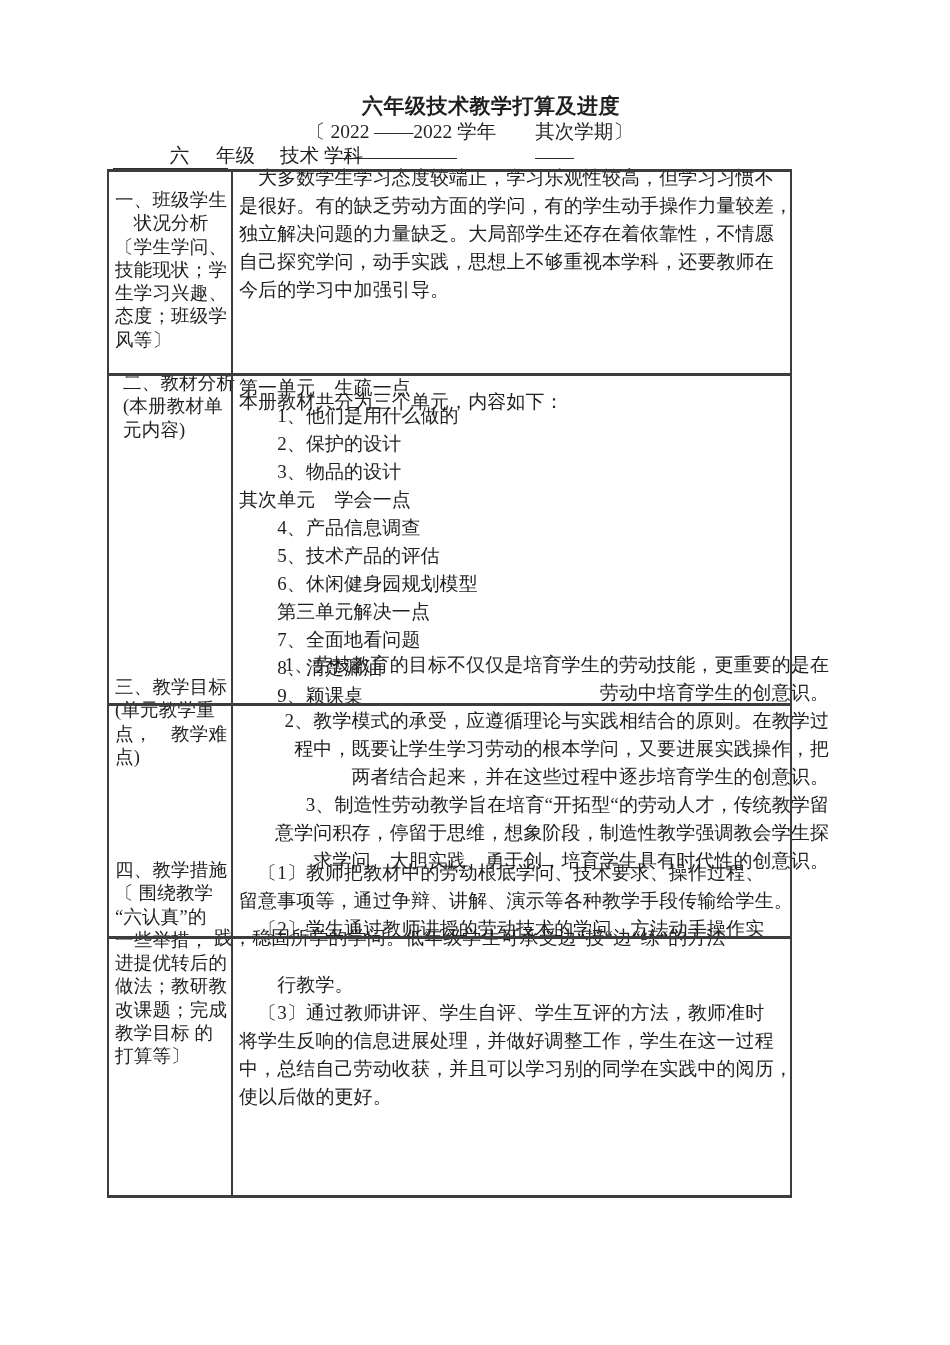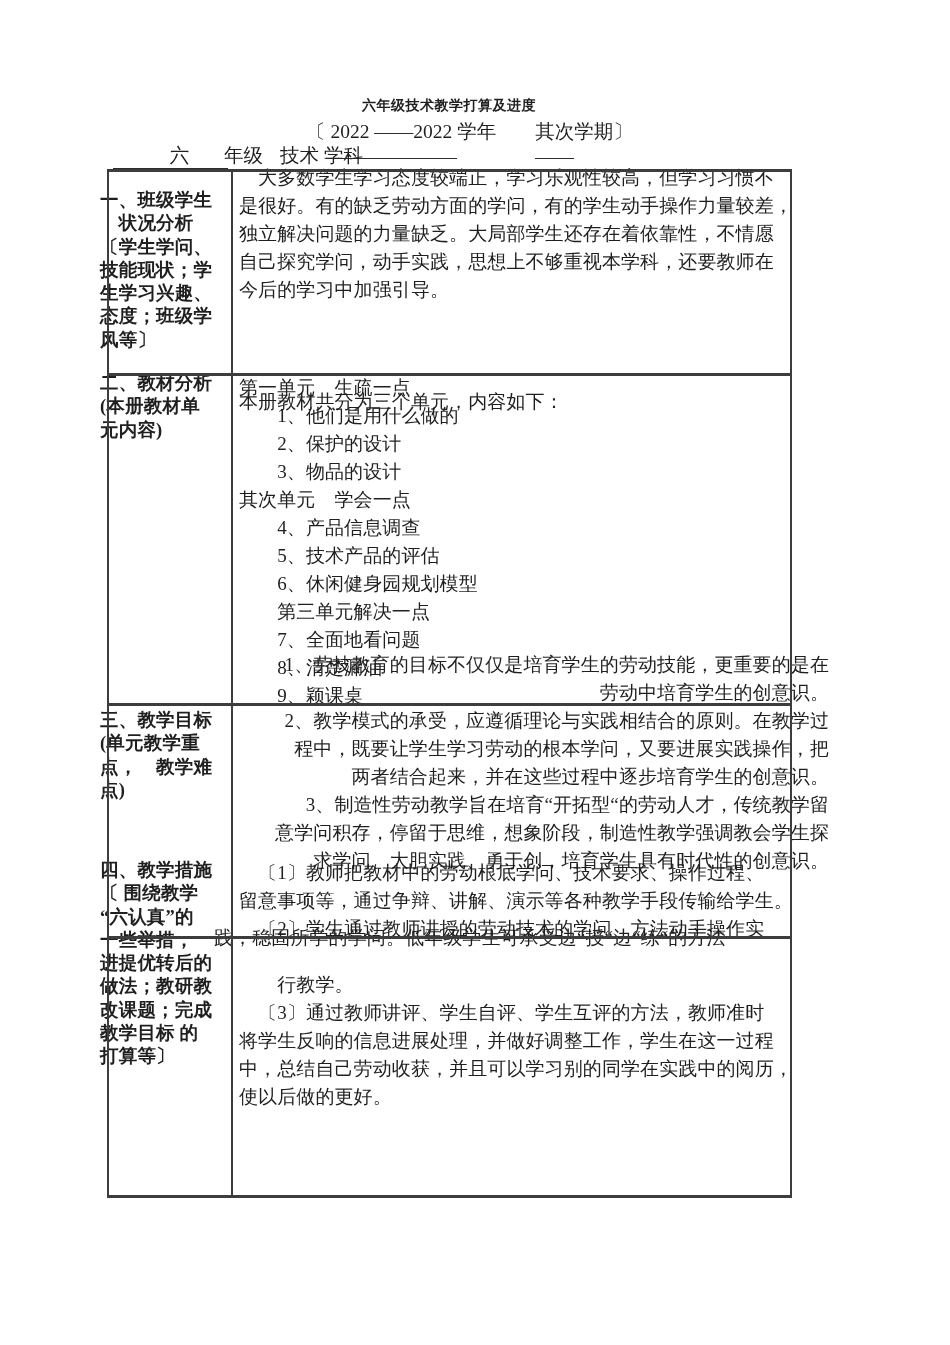--- a/index.html
+++ b/index.html
@@ -8,52 +8,52 @@
     width:950px;height:1345px;
     margin:0 auto;
     background:#ffffff;
     font-family:"Liberation Serif","DejaVu Serif",serif;
     color:#1f1f1f;
     overflow:hidden;
   }
   
   .title{
     position:absolute;left:362px;top:93px;
-    font-size:14px;font-weight:bold;line-height:26px;
+    font-size:21px;font-weight:bold;line-height:26px;
     white-space:nowrap;letter-spacing:0.5px;text-align:right;
   }
   .term-line{
     position:absolute;left:306px;top:119px;
     font-size:19.5px;line-height:26px;white-space:pre;
   }
   .term-line .u{
     border-bottom:1.5px solid #2e2e2e;
     padding-bottom:16px;
   }
   .grade-line{
     position:absolute;left:0;top:143px;width:950px;height:27px;
     font-size:19.5px;
   }
   .grade-line span{position:absolute;top:0;height:25px;line-height:25px;}
   .g-grade{
     left:113px;width:97px;text-align:center;padding-left:18px;
     border-bottom:2px solid #2e2e2e;
   }
-  .g-grade-label{left:224px;}
+  .g-grade-label{left:216px;}
   .g-subject{left:280px;text-align:center;}
   .g-subject-label{left:324px;text-align:center;}
   
   .lbl{
-    position:absolute;left:100px;width:120px;
+    position:absolute;left:115px;width:120px;
     font-size:18.5px;line-height:23.3px;
-    white-space:pre-line;letter-spacing:0.2px;font-weight:bold;
+    white-space:pre-line;letter-spacing:0.2px;
   }
   .lbl1{top:189px;}
-  .lbl2{top:372px;}
-  .lbl3{top:676px;margin-top:33px;}
+  .lbl2{top:372px;margin-left:8px;}
+  .lbl3{top:676px;}
   .lbl4{top:859px;}
   .cnt{
     position:absolute;left:239px;width:590px;
     font-size:19px;line-height:28px;
     white-space:pre-line;letter-spacing:0.1px;
   }
   .cnt1{top:164px;}
   .cnt2{top:374px;}
   .cnt3{top:651px;text-align:right;}
   .cnt4{top:859px;}

